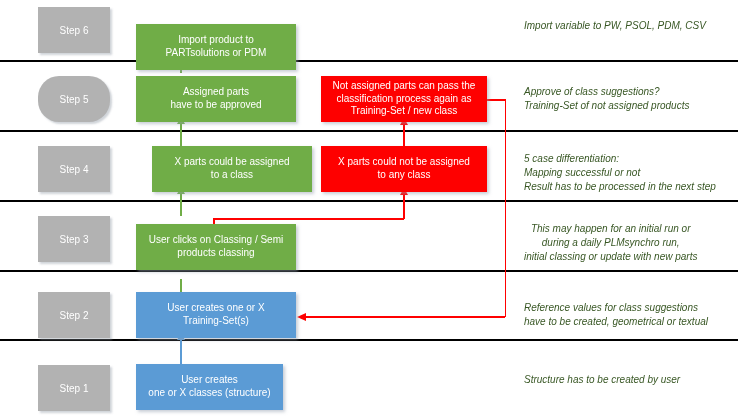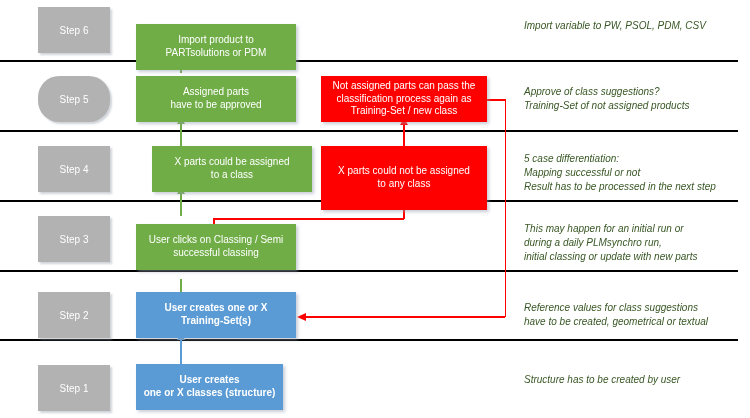--- a/index.html
+++ b/index.html
@@ -42,21 +42,21 @@
     justify-content: center;
     text-align: center;
     color: #ffffff;
     font-size: 10px;
     line-height: 1.28;
     box-shadow: 2px 2px 3px rgba(150,160,175,0.5);
     padding: 0 4px;
     box-sizing: border-box;
   }
   .node.green { background: #70ad47; }
-  .node.blue  { background: #5b9bd5; font-weight: bold; }
+  .node.blue  { background: #5b9bd5; }
   .node.red   { background: #fe0000; }
   .node span { display: block; }
 
   .note {
     position: absolute;
     left: 524px;
     color: #375623;
     font-size: 10px;
     line-height: 1.42;
     white-space: pre-line;
@@ -170,31 +170,31 @@
       <span>Training-Set / new class</span>
     </div>
   </div>
 
   <div class="node green" style="left:136px; top:146px; width:160px; height:46px;margin-left:16px;">
     <div>
       <span>X parts could be assigned</span>
       <span>to a class</span>
     </div>
   </div>
-  <div class="node red" style="left:321px; top:146px; width:166px; height:64px;">
+  <div class="node red" style="left:321px; top:146px; width:166px; height:46px;">
     <div>
       <span>X parts could not be assigned</span>
       <span>to any class</span>
     </div>
   </div>
 
   <div class="node green" style="left:136px; top:224px; width:160px; height:46px;">
     <div>
       <span>User clicks on Classing / Semi</span>
-      <span>successful classing</span>
+      <span>products classing</span>
     </div>
   </div>
 
   <div class="node blue" style="left:136px; top:292px; width:160px; height:46px;">
     <div>
       <span>User creates one or X</span>
       <span>Training-Set(s)</span>
     </div>
   </div>
 
@@ -204,20 +204,20 @@
       <span>one or X classes (structure)</span>
     </div>
   </div>
 
   <div class="note" style="top:19px;">Import variable to  PW, PSOL, PDM, CSV</div>
   <div class="note" style="top:85px;">Approve of class suggestions?
 Training-Set of not assigned products</div>
   <div class="note" style="top:152px;">5 case differentiation:
 Mapping successful or not
 Result has to be processed in the next step</div>
-  <div class="note" style="top:222px;">This may happen for an initial run or
+  <div class="note" style="top:222px;text-align:center;">This may happen for an initial run or
 during a daily PLMsynchro run,
 initial classing or update with new parts</div>
   <div class="note" style="top:301px;">Reference values for class suggestions
 have to be created, geometrical or textual</div>
   <div class="note" style="top:373px;">Structure has to be created by user</div>
 
 </div>
 
 </body></html>

